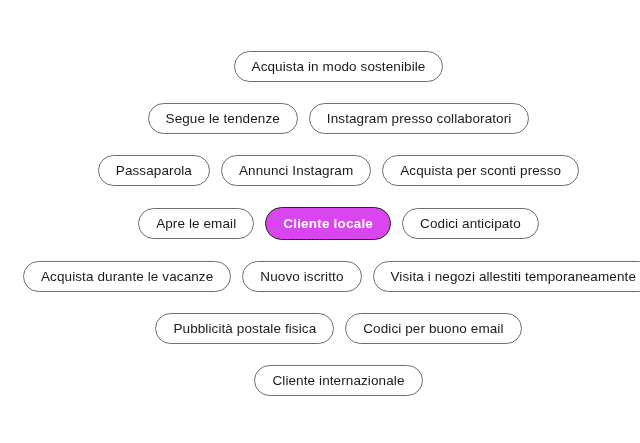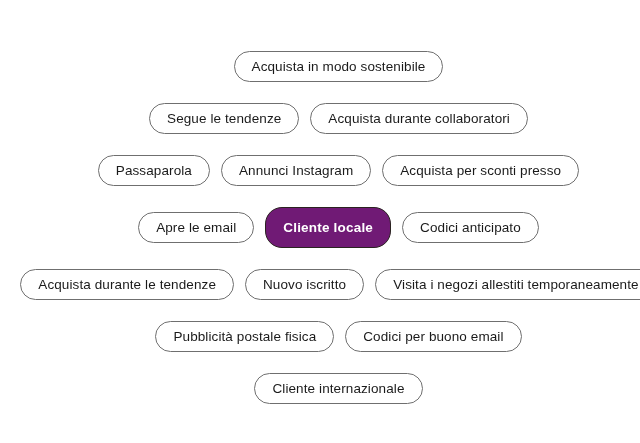--- a/index.html
+++ b/index.html
@@ -49,52 +49,52 @@
     padding: 0 17px;
     display: flex;
     align-items: center;
     justify-content: center;
     white-space: nowrap;
     cursor: pointer;
     user-select: none;
   }
 
   .chip.selected {
-    background: #701a75;
+    background: #d946ef;
     border-color: #2a2320;
     color: #ffffff;
     font-weight: 700;
-    height: 41px;
+    height: 33px;
     border-radius: 17px;
     letter-spacing: 0.2px;
   }
 </style>
 </head>
 <body>
 
 <div id="tag-cloud">
     <div class="chip-row">
       <div class="chip">Acquista in modo sostenibile</div>
     </div>
     <div class="chip-row">
       <div class="chip">Segue le tendenze</div>
-      <div class="chip">Acquista durante collaboratori</div>
+      <div class="chip">Instagram presso collaboratori</div>
     </div>
     <div class="chip-row">
       <div class="chip">Passaparola</div>
       <div class="chip">Annunci Instagram</div>
       <div class="chip">Acquista per sconti presso</div>
     </div>
     <div class="chip-row">
       <div class="chip">Apre le email</div>
       <div class="chip selected">Cliente locale</div>
       <div class="chip">Codici anticipato</div>
     </div>
     <div class="chip-row">
-      <div class="chip">Acquista durante le tendenze</div>
+      <div class="chip">Acquista durante le vacanze</div>
       <div class="chip">Nuovo iscritto</div>
       <div class="chip">Visita i negozi allestiti temporaneamente</div>
     </div>
     <div class="chip-row">
       <div class="chip">Pubblicità postale fisica</div>
       <div class="chip">Codici per buono email</div>
     </div>
     <div class="chip-row">
       <div class="chip">Cliente internazionale</div>
     </div>

